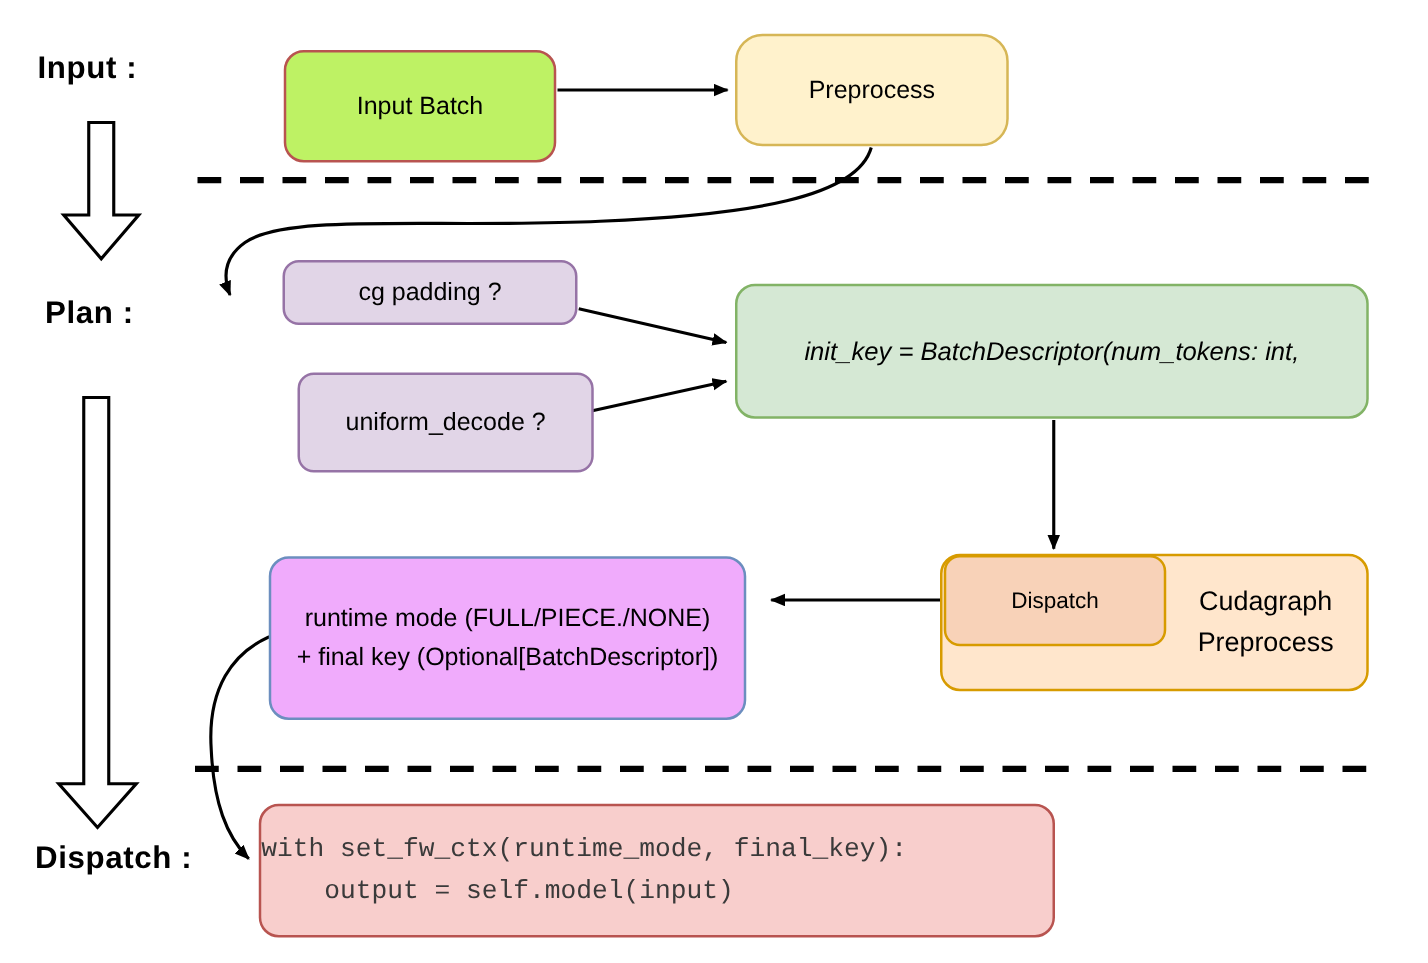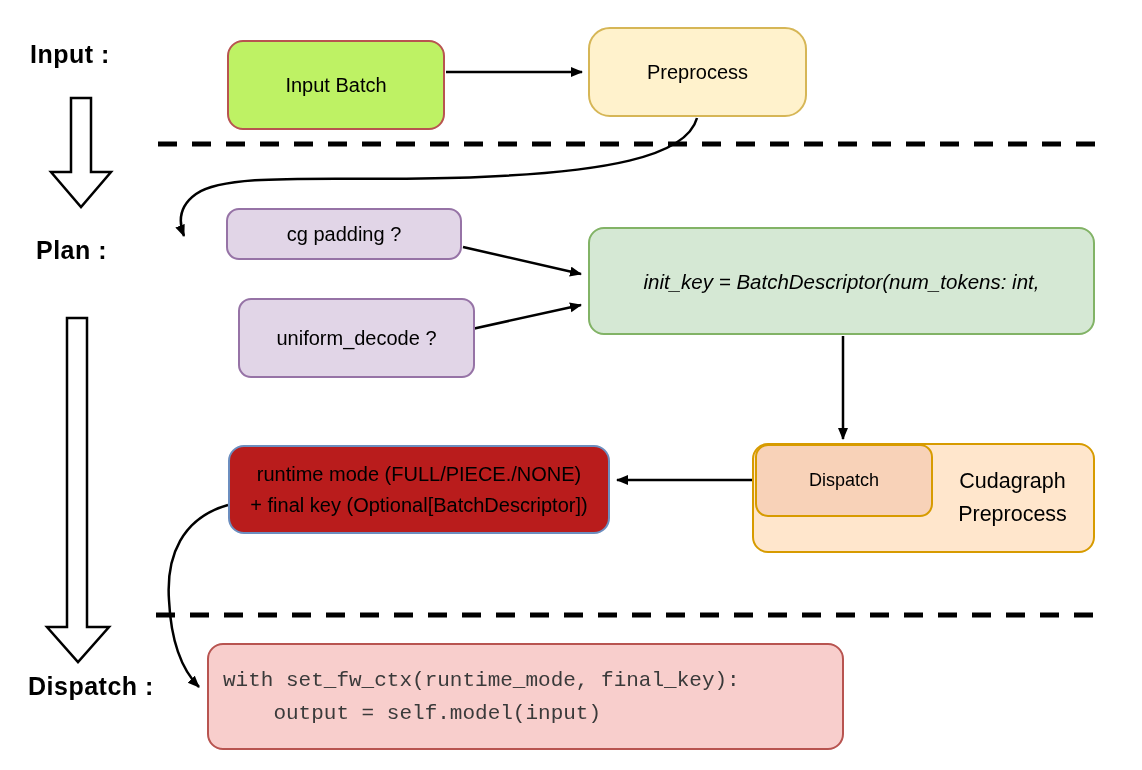--- a/index.html
+++ b/index.html
@@ -77,23 +77,23 @@
 
   <div class="box r16 cg-outer-text" style="left: 752px; top: 443px; width: 343px; height: 110px; padding-left: 178px; background-color: rgb(255, 230, 204); border-color: rgb(215, 155, 0);">
     <span class="ln">Cudagraph</span>
     <span class="ln">Preprocess</span>
   </div>
 
   <div class="box r13" style="left: 755px; top: 444px; width: 178px; height: 73px; font-size: 18px; background-color: rgb(248, 210, 184); border-color: rgb(215, 155, 0);">
     <span>Dispatch</span>
   </div>
 
-  <div class="box r16" style="left: 228px; top: 445px; width: 382px; height: 89px; background-color: #b91c1c; border-color: rgb(108, 142, 191);">
+  <div class="box r16" style="left: 215px; top: 445px; width: 382px; height: 131px; background-color: #f0abfc; border-color: rgb(108, 142, 191);">
     <span class="ln" style="font-size:20px;">runtime mode (FULL/PIECE./NONE)</span>
     <span class="ln" style="font-size:20px;">+ final key (Optional[BatchDescriptor])</span>
   </div>
 
-  <div class="box r16 code-box" style="left: 207px; top: 643px; width: 637px; height: 107px; padding-left: 14px; background-color: rgb(248, 206, 204); border-color: rgb(184, 84, 80); color: rgb(58, 58, 58);">
+  <div class="box r16 code-box" style="left: 207px; top: 643px; width: 637px; height: 107px; background-color: rgb(248, 206, 204); border-color: rgb(184, 84, 80); color: rgb(58, 58, 58);">
     <span class="cl">with set_fw_ctx(runtime_mode, final_key):</span>
     <span class="cl">    output = self.model(input)</span>
   </div>
 
 </div>
 
 </body></html>

